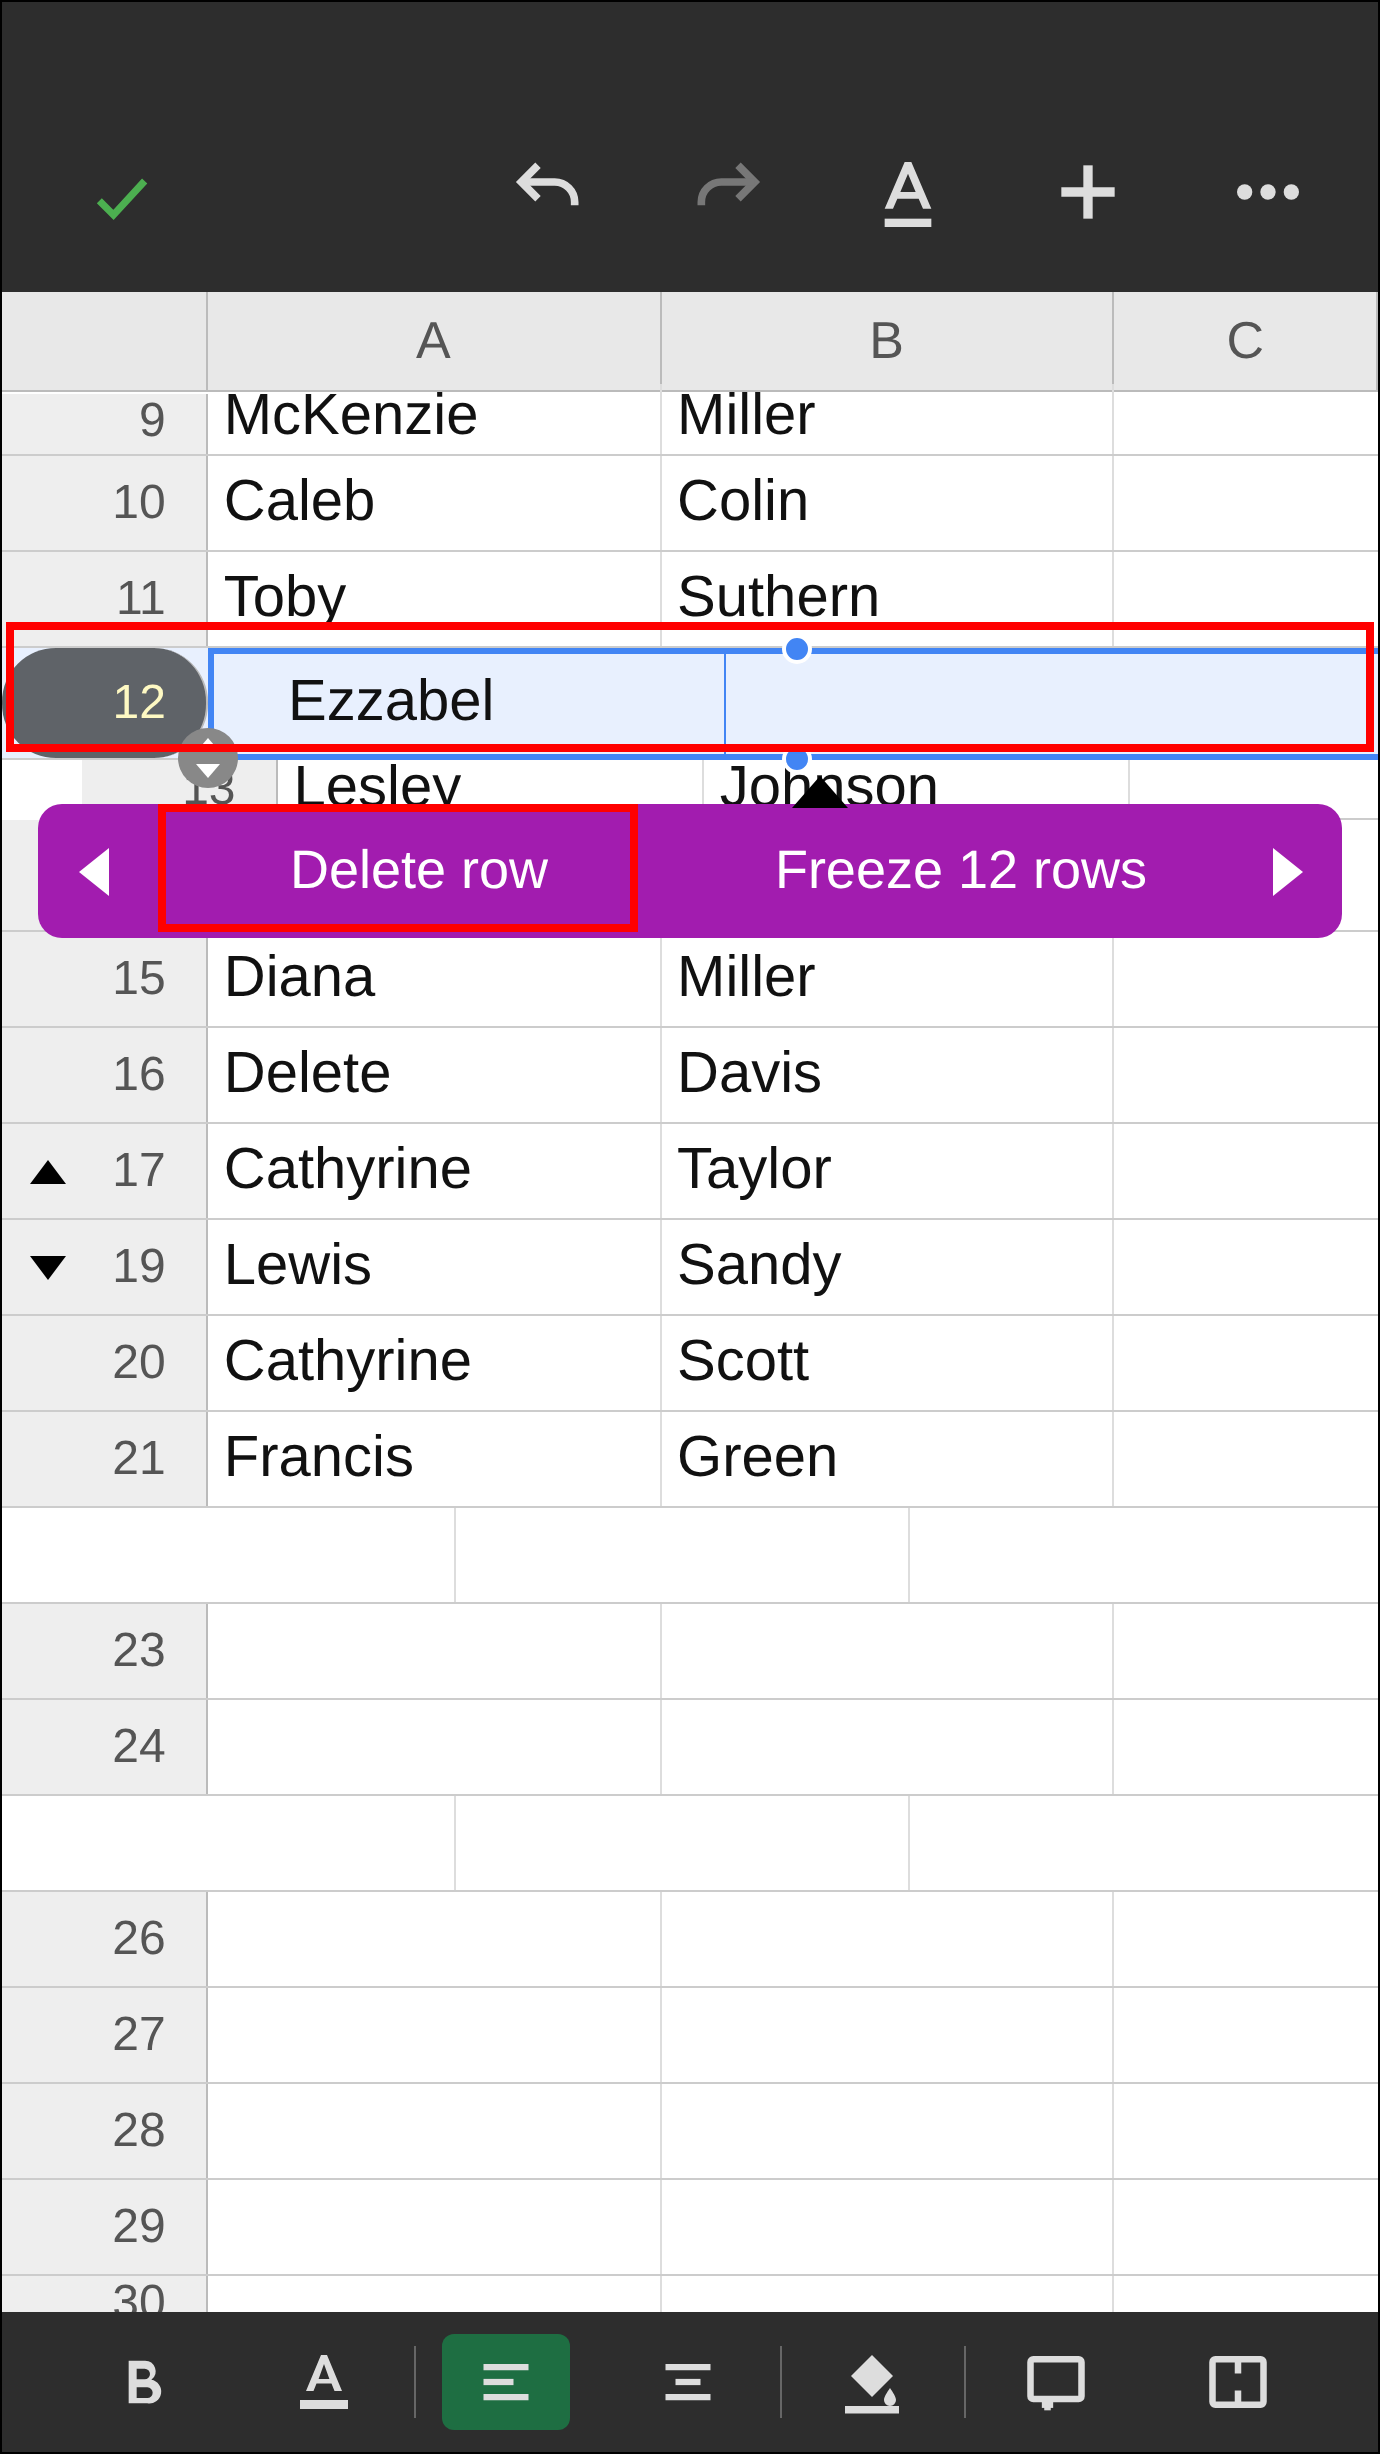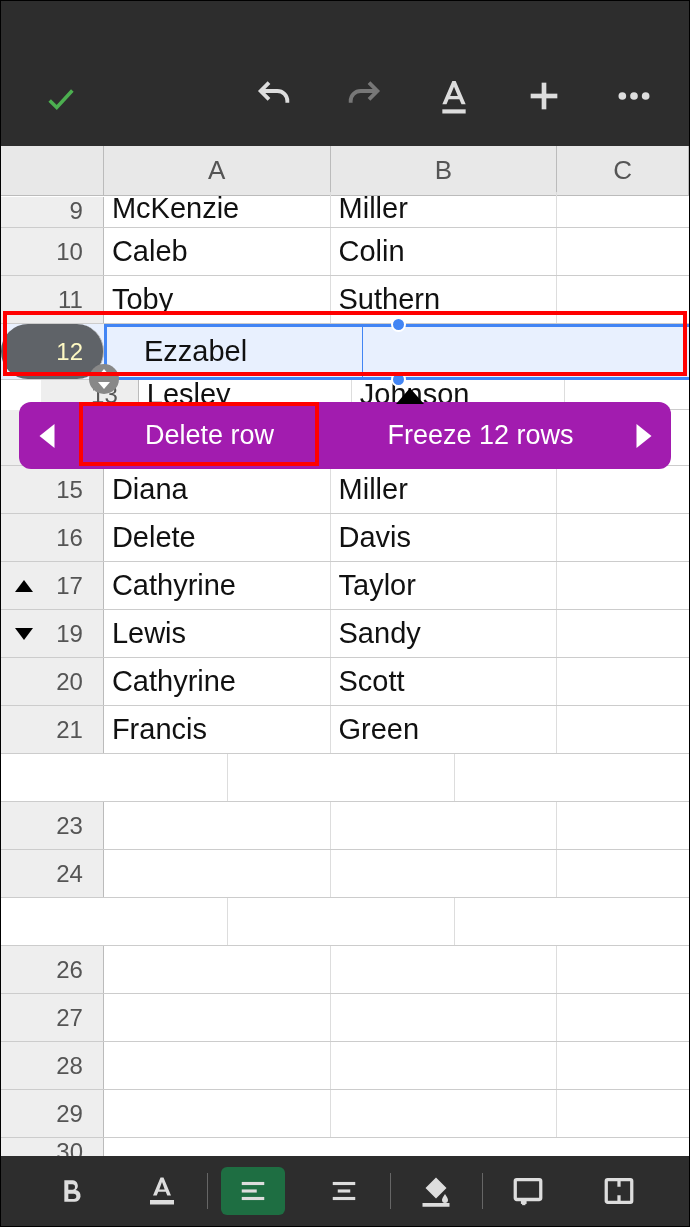--- a/index.html
+++ b/index.html
@@ -30,21 +30,21 @@
   .header-row { display:flex; height: 50px; background:#e8e8e8; border-bottom:1px solid #bbb; }
   .corner { width: 103px; border-right:1px solid #bbb; background:#e8e8e8; }
   .col-h { text-align:center; font-size:26px; color:#555; display:flex; align-items:center; justify-content:center; border-right:1px solid #bbb; }
   .col-a { width: 227px; }
   .col-b { width: 227px; }
   .col-c { width: 132px; }
 
   .row { display:flex; height:48px; border-bottom:1px solid #ccc; position:relative; }
   .row.partial-top { height: 32px; align-items:flex-end; }
   .row.partial-top .cell, .row.partial-top .rownum { padding-bottom: 2px; }
-  .row.partial-bottom { height: 28px; overflow:hidden;flex-direction:column; }
+  .row.partial-bottom { height: 28px; overflow:hidden; }
   .rownum {
     width: 103px;
     background:#eee;
     border-right:1px solid #bbb;
     display:flex;
     align-items:center;
     justify-content:flex-end;
     padding-right: 20px;
     font-size:24px;
     color:#555;

